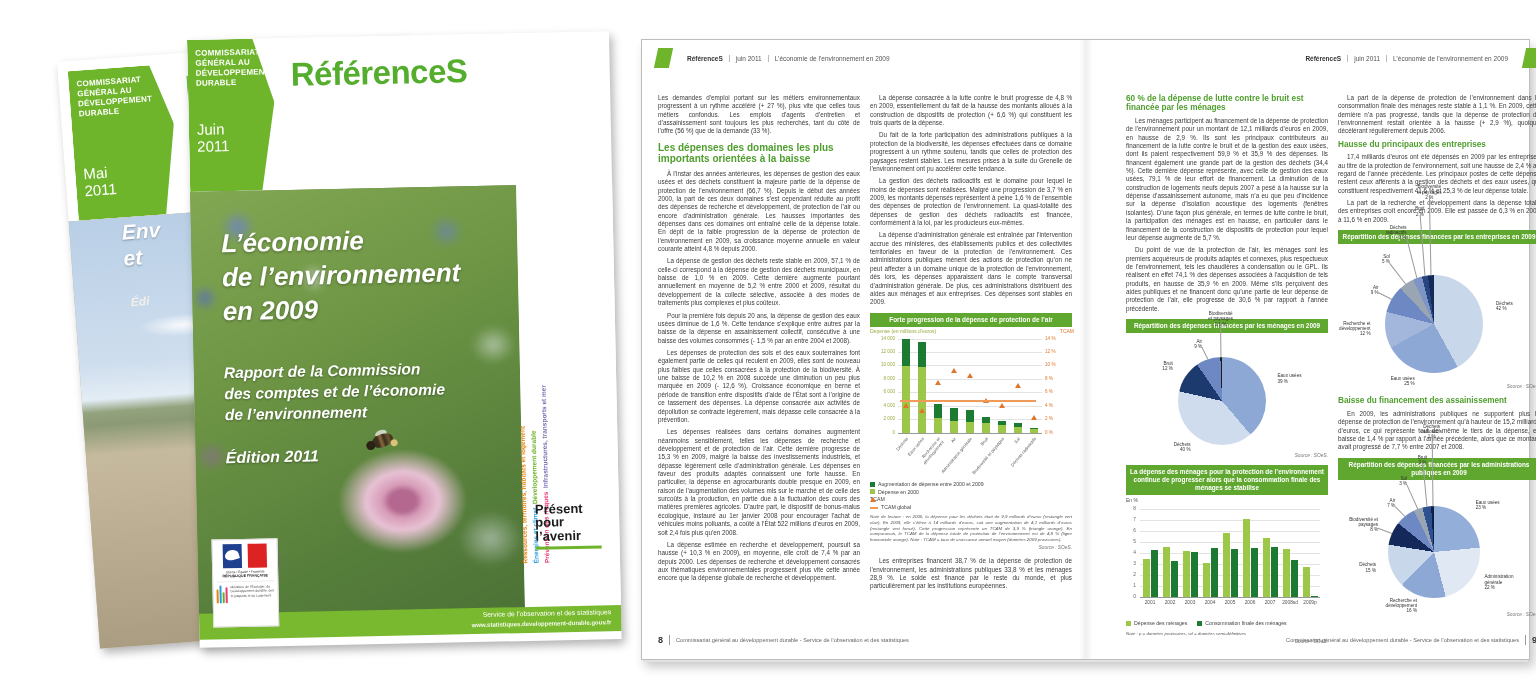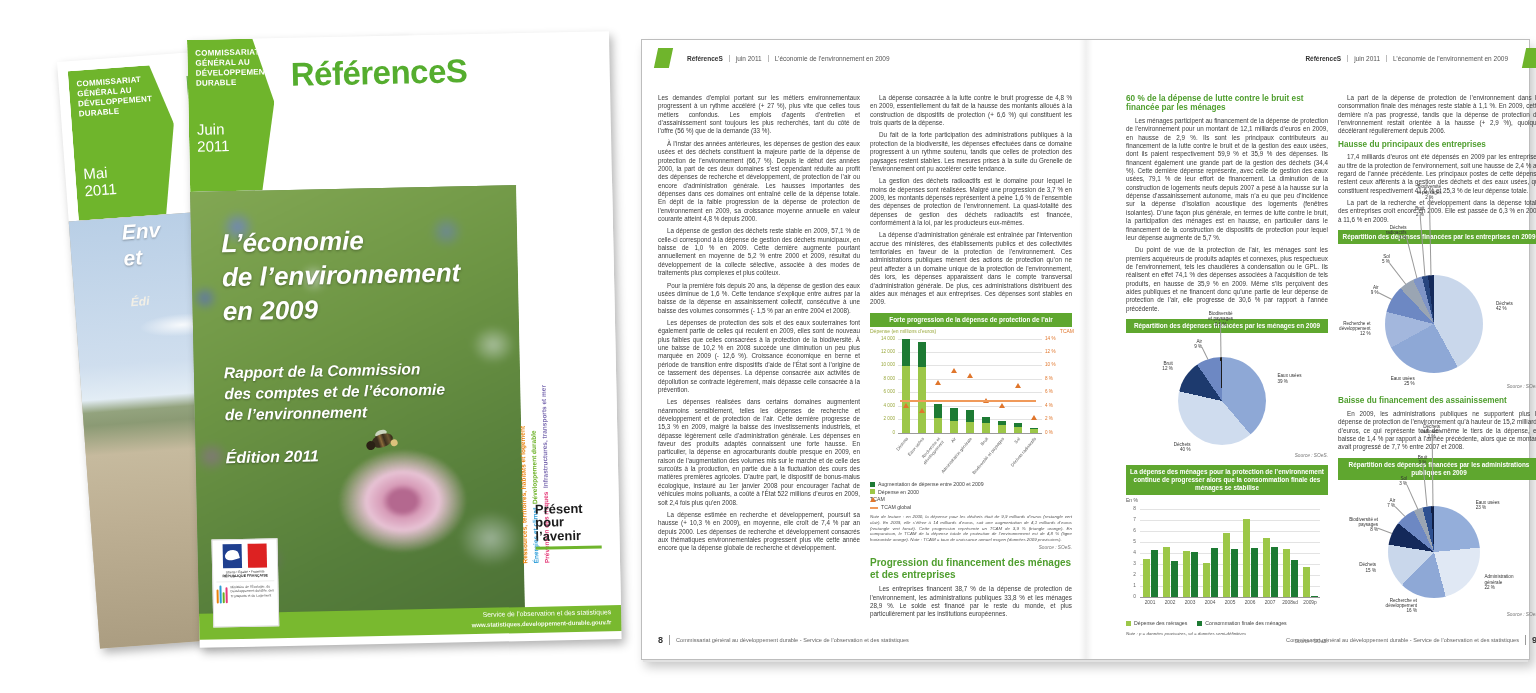--- a/index.html
+++ b/index.html
@@ -246,20 +246,21 @@
     <div class="page pageL">
       <div class="phead">
         <div class="pmark"></div>
         <span class="b">RéférenceS</span>
         <span class="seg">juin 2011</span>
         <span class="seg">L’économie de l’environnement en 2009</span>
       </div>
 
       <div class="col c1">
         <p class="para ni">Les demandes d’emploi portant sur les métiers environnementaux progressent à un rythme accéléré (+ 27 %), plus vite que celles tous métiers confondus. Les emplois d’agents d’entretien et d’assainissement sont toujours les plus recherchés, tant du côté de l’offre (56 %) que de la demande (33 %).</p>
+        <div class="ghead">Les dépenses des domaines les plus importants orientées à la baisse</div>
         <p class="para">À l’instar des années antérieures, les dépenses de gestion des eaux usées et des déchets constituent la majeure partie de la dépense de protection de l’environnement (66,7 %). Depuis le début des années 2000, la part de ces deux domaines s’est cependant réduite au profit des dépenses de recherche et développement, de protection de l’air ou encore d’administration générale. Les hausses importantes des dépenses dans ces domaines ont entraîné celle de la dépense totale. En dépit de la faible progression de la dépense de protection de l’environnement en 2009, sa croissance moyenne annuelle en valeur courante atteint 4,8 % depuis 2000.</p>
         <p class="para">La dépense de gestion des déchets reste stable en 2009, 57,1 % de celle-ci correspond à la dépense de gestion des déchets municipaux, en baisse de 1,0 % en 2009. Cette dernière augmente pourtant annuellement en moyenne de 5,2 % entre 2000 et 2009, résultat du développement de la collecte sélective, associée à des modes de traitements plus complexes et plus coûteux.</p>
         <p class="para">Pour la première fois depuis 20 ans, la dépense de gestion des eaux usées diminue de 1,6 %. Cette tendance s’explique entre autres par la baisse de la dépense en assainissement collectif, consécutive à une baisse des volumes consommés (- 1,5 % par an entre 2004 et 2008).</p>
         <p class="para">Les dépenses de protection des sols et des eaux souterraines font également partie de celles qui reculent en 2009, elles sont de nouveau plus faibles que celles consacrées à la protection de la biodiversité. À une baisse de 10,2 % en 2008 succède une diminution un peu plus marquée en 2009 (- 12,6 %). Croissance économique en berne et période de transition entre dispositifs d’aide de l’État sont à l’origine de ce tassement des dépenses. La dépense consacrée aux activités de dépollution se contracte légèrement, mais dépasse celle consacrée à la prévention.</p>
         <p class="para">Les dépenses réalisées dans certains domaines augmentent néanmoins sensiblement, telles les dépenses de recherche et développement et de protection de l’air. Cette dernière progresse de 15,3 % en 2009, malgré la baisse des investissements industriels, et dépasse légèrement celle d’administration générale. Les dépenses en faveur des produits adaptés connaissent une forte hausse. En particulier, la dépense en agrocarburants double presque en 2009, en raison de l’augmentation des volumes mis sur le marché et de celle des surcoûts à la production, en partie due à la fluctuation des cours des matières premières agricoles. D’autre part, le dispositif de bonus-malus écologique, instauré au 1er janvier 2008 pour encourager l’achat de véhicules moins polluants, a coûté à l’État 522 millions d’euros en 2009, soit 2,4 fois plus qu’en 2008.</p>
         <p class="para">La dépense estimée en recherche et développement, poursuit sa hausse (+ 10,3 % en 2009), en moyenne, elle croît de 7,4 % par an depuis 2000. Les dépenses de recherche et développement consacrés aux thématiques environnementales progressent plus vite cette année encore que la dépense globale de recherche et développement.</p>
       </div>
 
       <div class="col c2">
         <p class="para">La dépense consacrée à la lutte contre le bruit progresse de 4,8 % en 2009, essentiellement du fait de la hausse des montants alloués à la construction de dispositifs de protection (+ 6,6 %) qui constituent les trois quarts de la dépense.</p>
@@ -349,21 +350,20 @@
               </div>
               <div class="li">
                 <div class="sw line"></div>
                 <span>TCAM global</span>
               </div>
             </div>
           <div class="note">Note de lecture : en 2000, la dépense pour les déchets était de 9,9 milliards d’euros (rectangle vert clair). En 2009, elle s’élève à 14 milliards d’euros, soit une augmentation de 4,1 milliards d’euros (rectangle vert foncé). Cette progression représente un TCAM de 3,9 % (triangle orange). En comparaison, le TCAM de la dépense totale de protection de l’environnement est de 4,8 % (ligne horizontale orange). Note : TCAM = taux de croissance annuel moyen (données 2009 provisoires).</div>
           <div class="src">Source : SOeS.</div>
         </div>
 
-        <div class="ghead">Progression du financement des ménages et des entreprises</div>
         <p class="para">Les entreprises financent 38,7 % de la dépense de protection de l’environnement, les administrations publiques 33,8 % et les ménages 28,9 %. Le solde est financé par le reste du monde, et plus particulièrement par les institutions européennes.</p>
       </div>
 
       <div class="pfoot">
         <span class="pnum">8</span>
         <span>Commissariat général au développement durable - Service de l’observation et des statistiques</span>
       </div>
     </div>
 
     <div class="page pageR">

